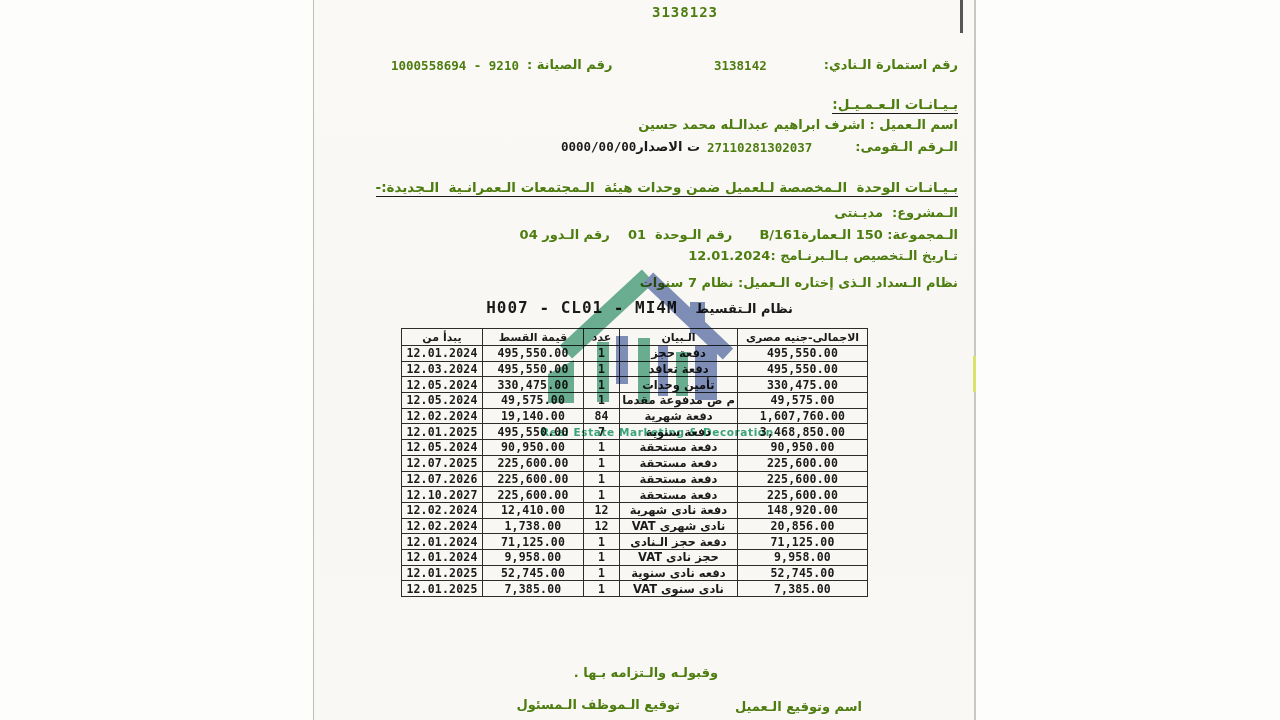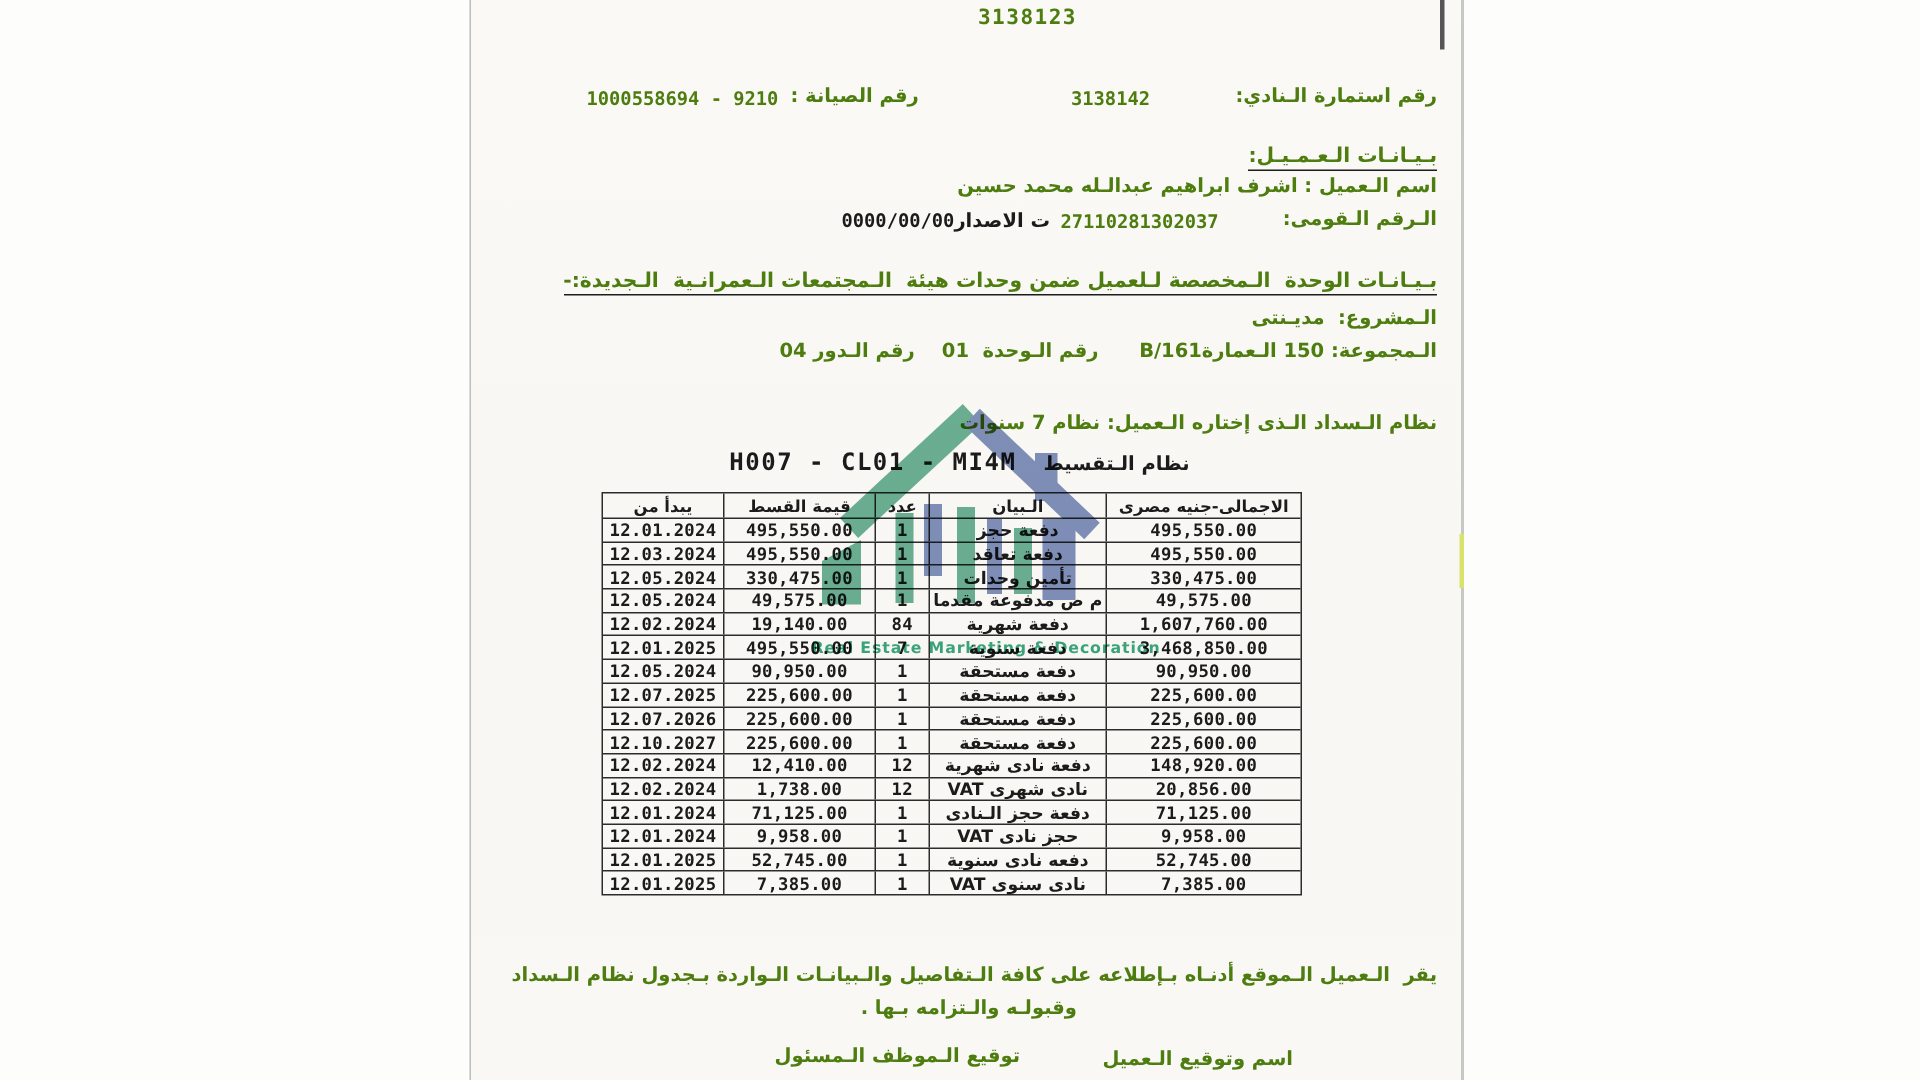--- a/index.html
+++ b/index.html
@@ -63,20 +63,21 @@
   <div class="line" style="right:322px;top:117px;">اسم الـعميل : اشرف ابراهيم عبدالـله محمد حسين</div>
   <div class="line" style="right:322px;top:139px;">الـرقم الـقومى:</div>
   <div class="line mono ltr" style="left:707px;top:140px;font-size:12.5px;">27110281302037</div>
   <div class="flexline" style="right:580px;top:139px;">
     <span>ت الاصدار</span><span class="ltr mono" style="font-size:12.5px;">0000/00/00</span>
   </div>
 
   <div class="line uline" style="right:322px;top:179px;font-size:13.5px;">بـيـانـات الوحدة  الـمخصصة لـلعميل ضمن وحدات هيئة  الـمجتمعات الـعمرانـية  الـجديدة:-</div>
   <div class="line" style="right:322px;top:205px;">الـمشروع:  مديـنتى</div>
   <div class="line" style="right:322px;top:227px;">الـمجموعة: 150 الـعمارةB/161      رقم الـوحدة  01    رقم الـدور 04</div>
+  <div class="line" style="right:322px;top:248px;">تـاريخ الـتخصيص بـالـبرنـامج :12.01.2024</div>
   <div class="line" style="right:322px;top:275px;">نظام الـسداد الـذى إختاره الـعميل: نظام 7 سنوات</div>
   <div class="flexline" style="right:487px;top:298px;gap:18px;">
     <span>نظام الـتقسيط</span>
     <span class="ltr mono" style="font-size:16px;letter-spacing:1px;">H007 - CL01 - MI4M</span>
   </div>
 
   <div class="ptable">
     <div class="trow thead">
       <div class="c c-date">يبدأ من</div>
       <div class="c c-amt">قيمة القسط</div>
@@ -222,18 +223,17 @@
     <rect x="57" y="80" width="12" height="60" fill="#439c79"></rect>
     <rect x="76" y="74" width="12" height="48" fill="#5d73ab"></rect>
     <rect x="98" y="76" width="12" height="64" fill="#439c79"></rect>
     <rect x="118" y="84" width="10" height="50" fill="#5d73ab"></rect>
     <rect x="136" y="90" width="12" height="44" fill="#439c79"></rect>
     <rect x="155" y="84" width="22" height="54" fill="#5d73ab"></rect>
   </svg>
 
   <div class="wm brand-tag" style="left:541px;top:426px;color:#2aa173;text-align:center;">Real Estate Marketing &amp; Decoration</div>
 
-  <div class="line" style="right:322px;top:643px;">يقر  الـعميل الـموقع أدنـاه بـإطلاعه على كافة الـتفاصيل والـبيانـات الـواردة بـجدول نظام الـسداد</div>
   <div class="line" style="right:562px;top:665px;">وقبولـه والـتزامه بـها .</div>
   <div class="line" style="right:418px;top:699px;">اسم وتوقيع الـعميل</div>
   <div class="line" style="right:600px;top:697px;">توقيع الـموظف الـمسئول</div>
 
 </div>
 
 </body></html>

